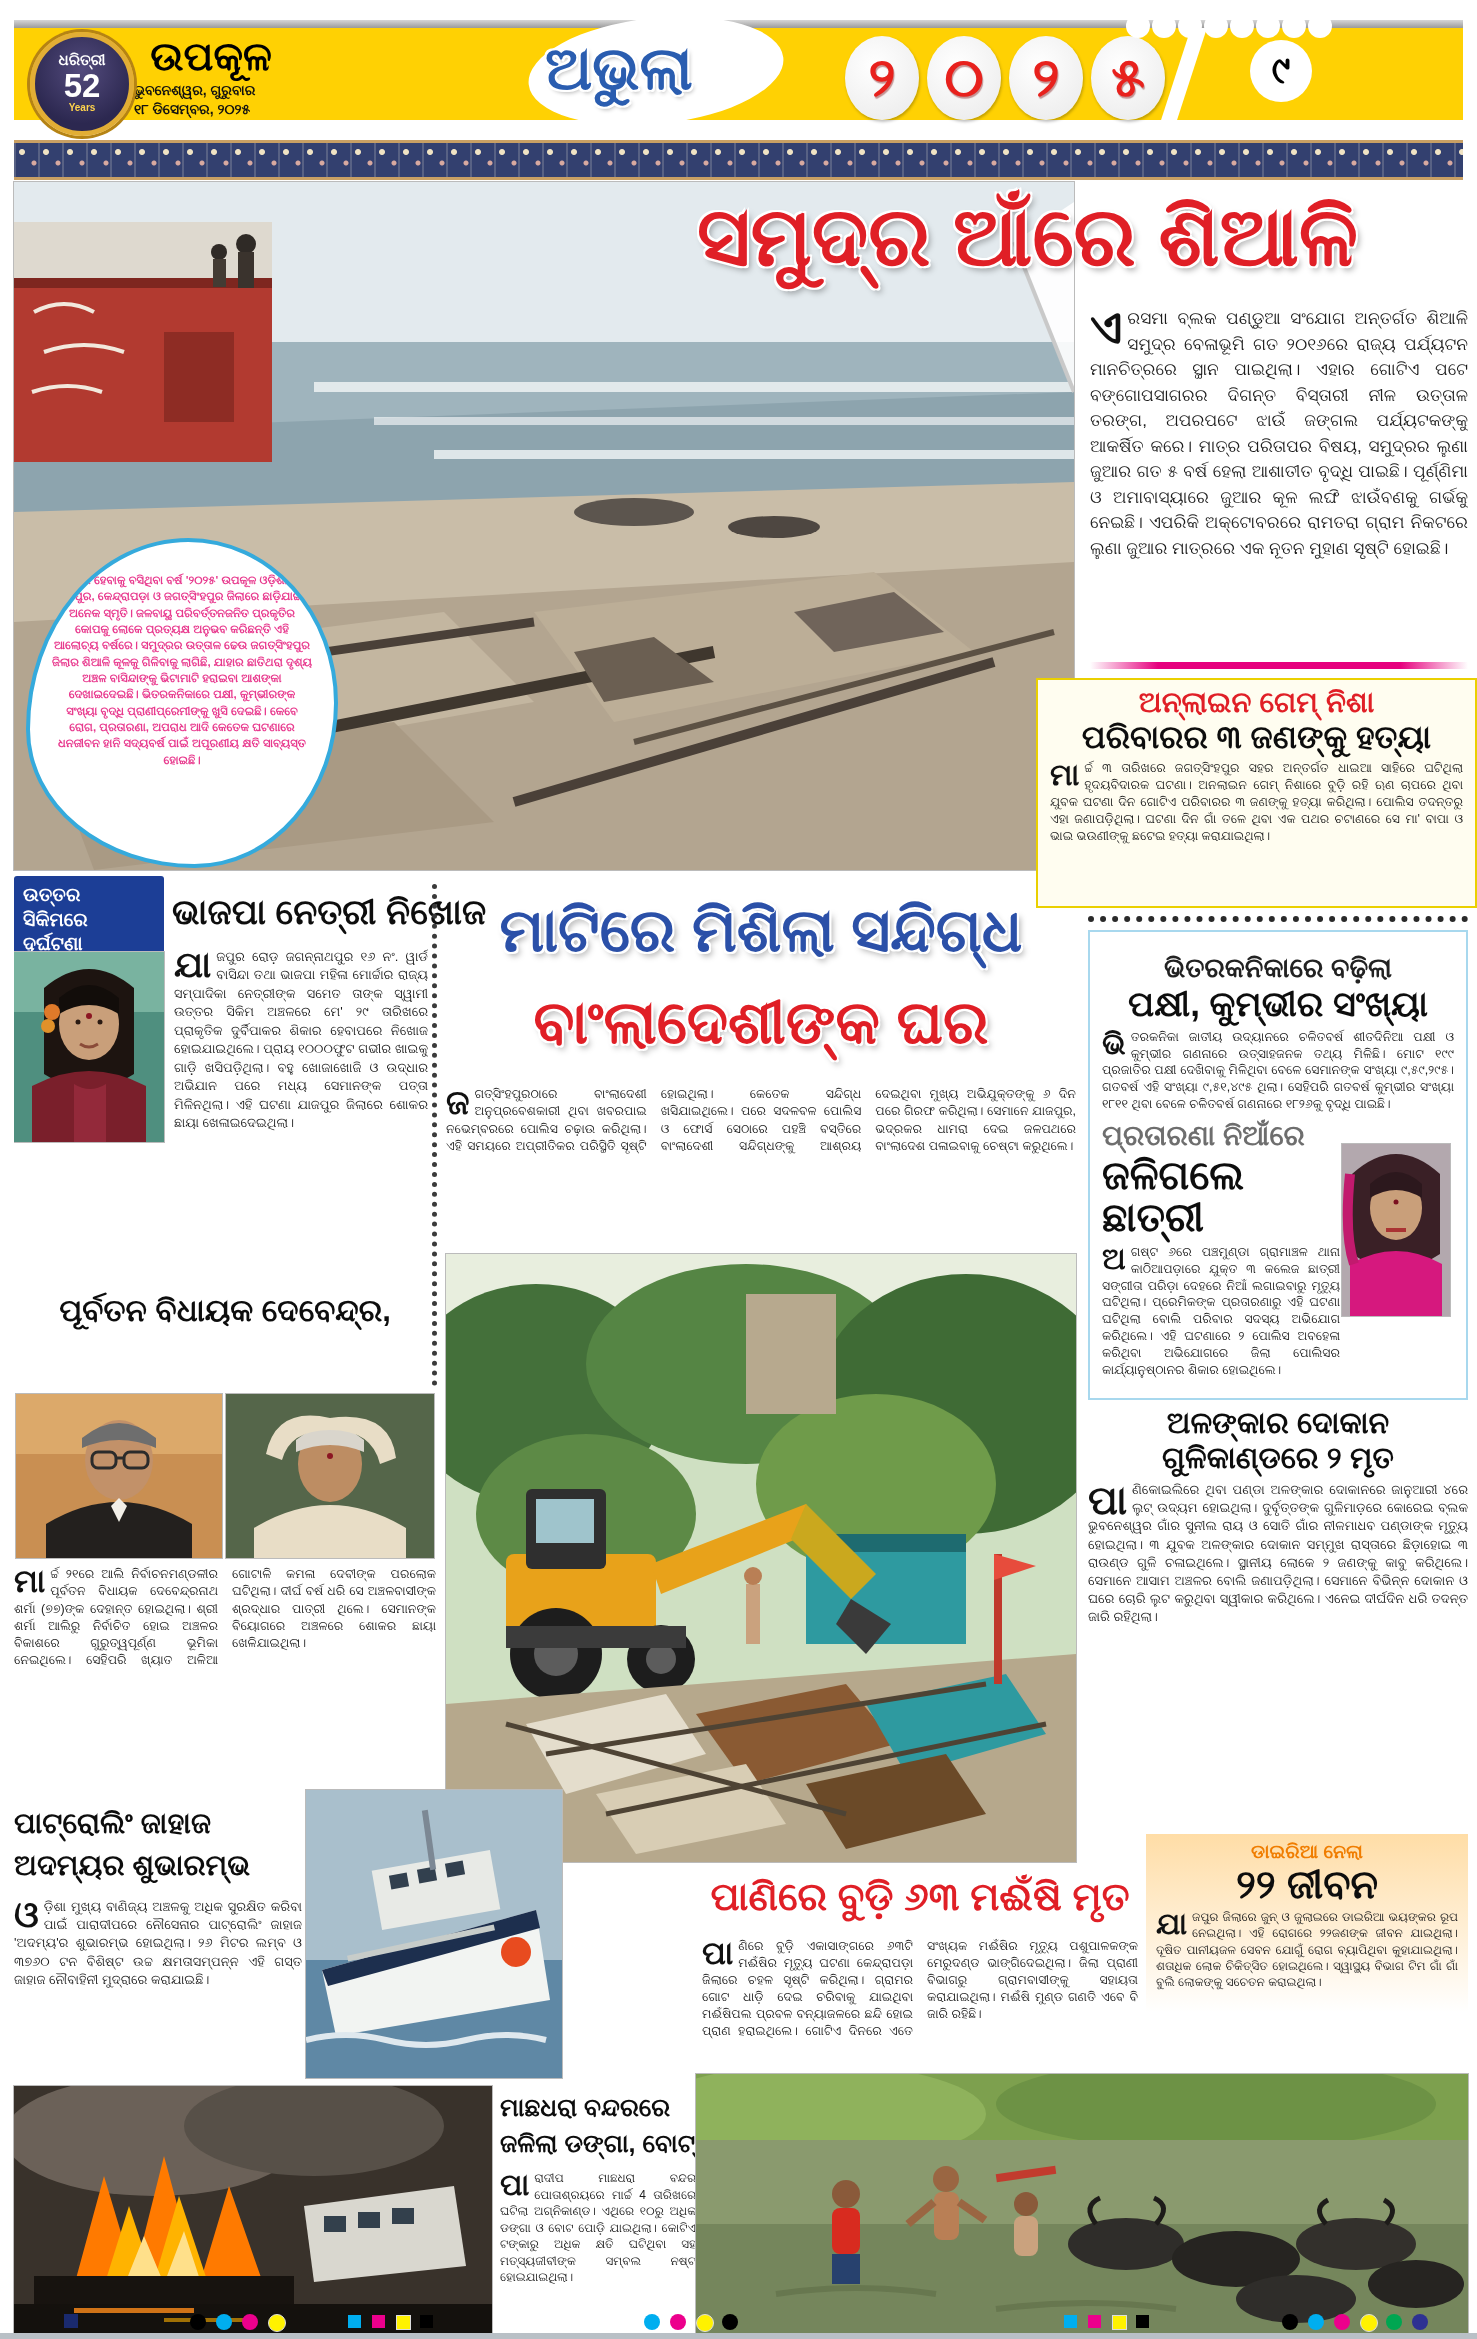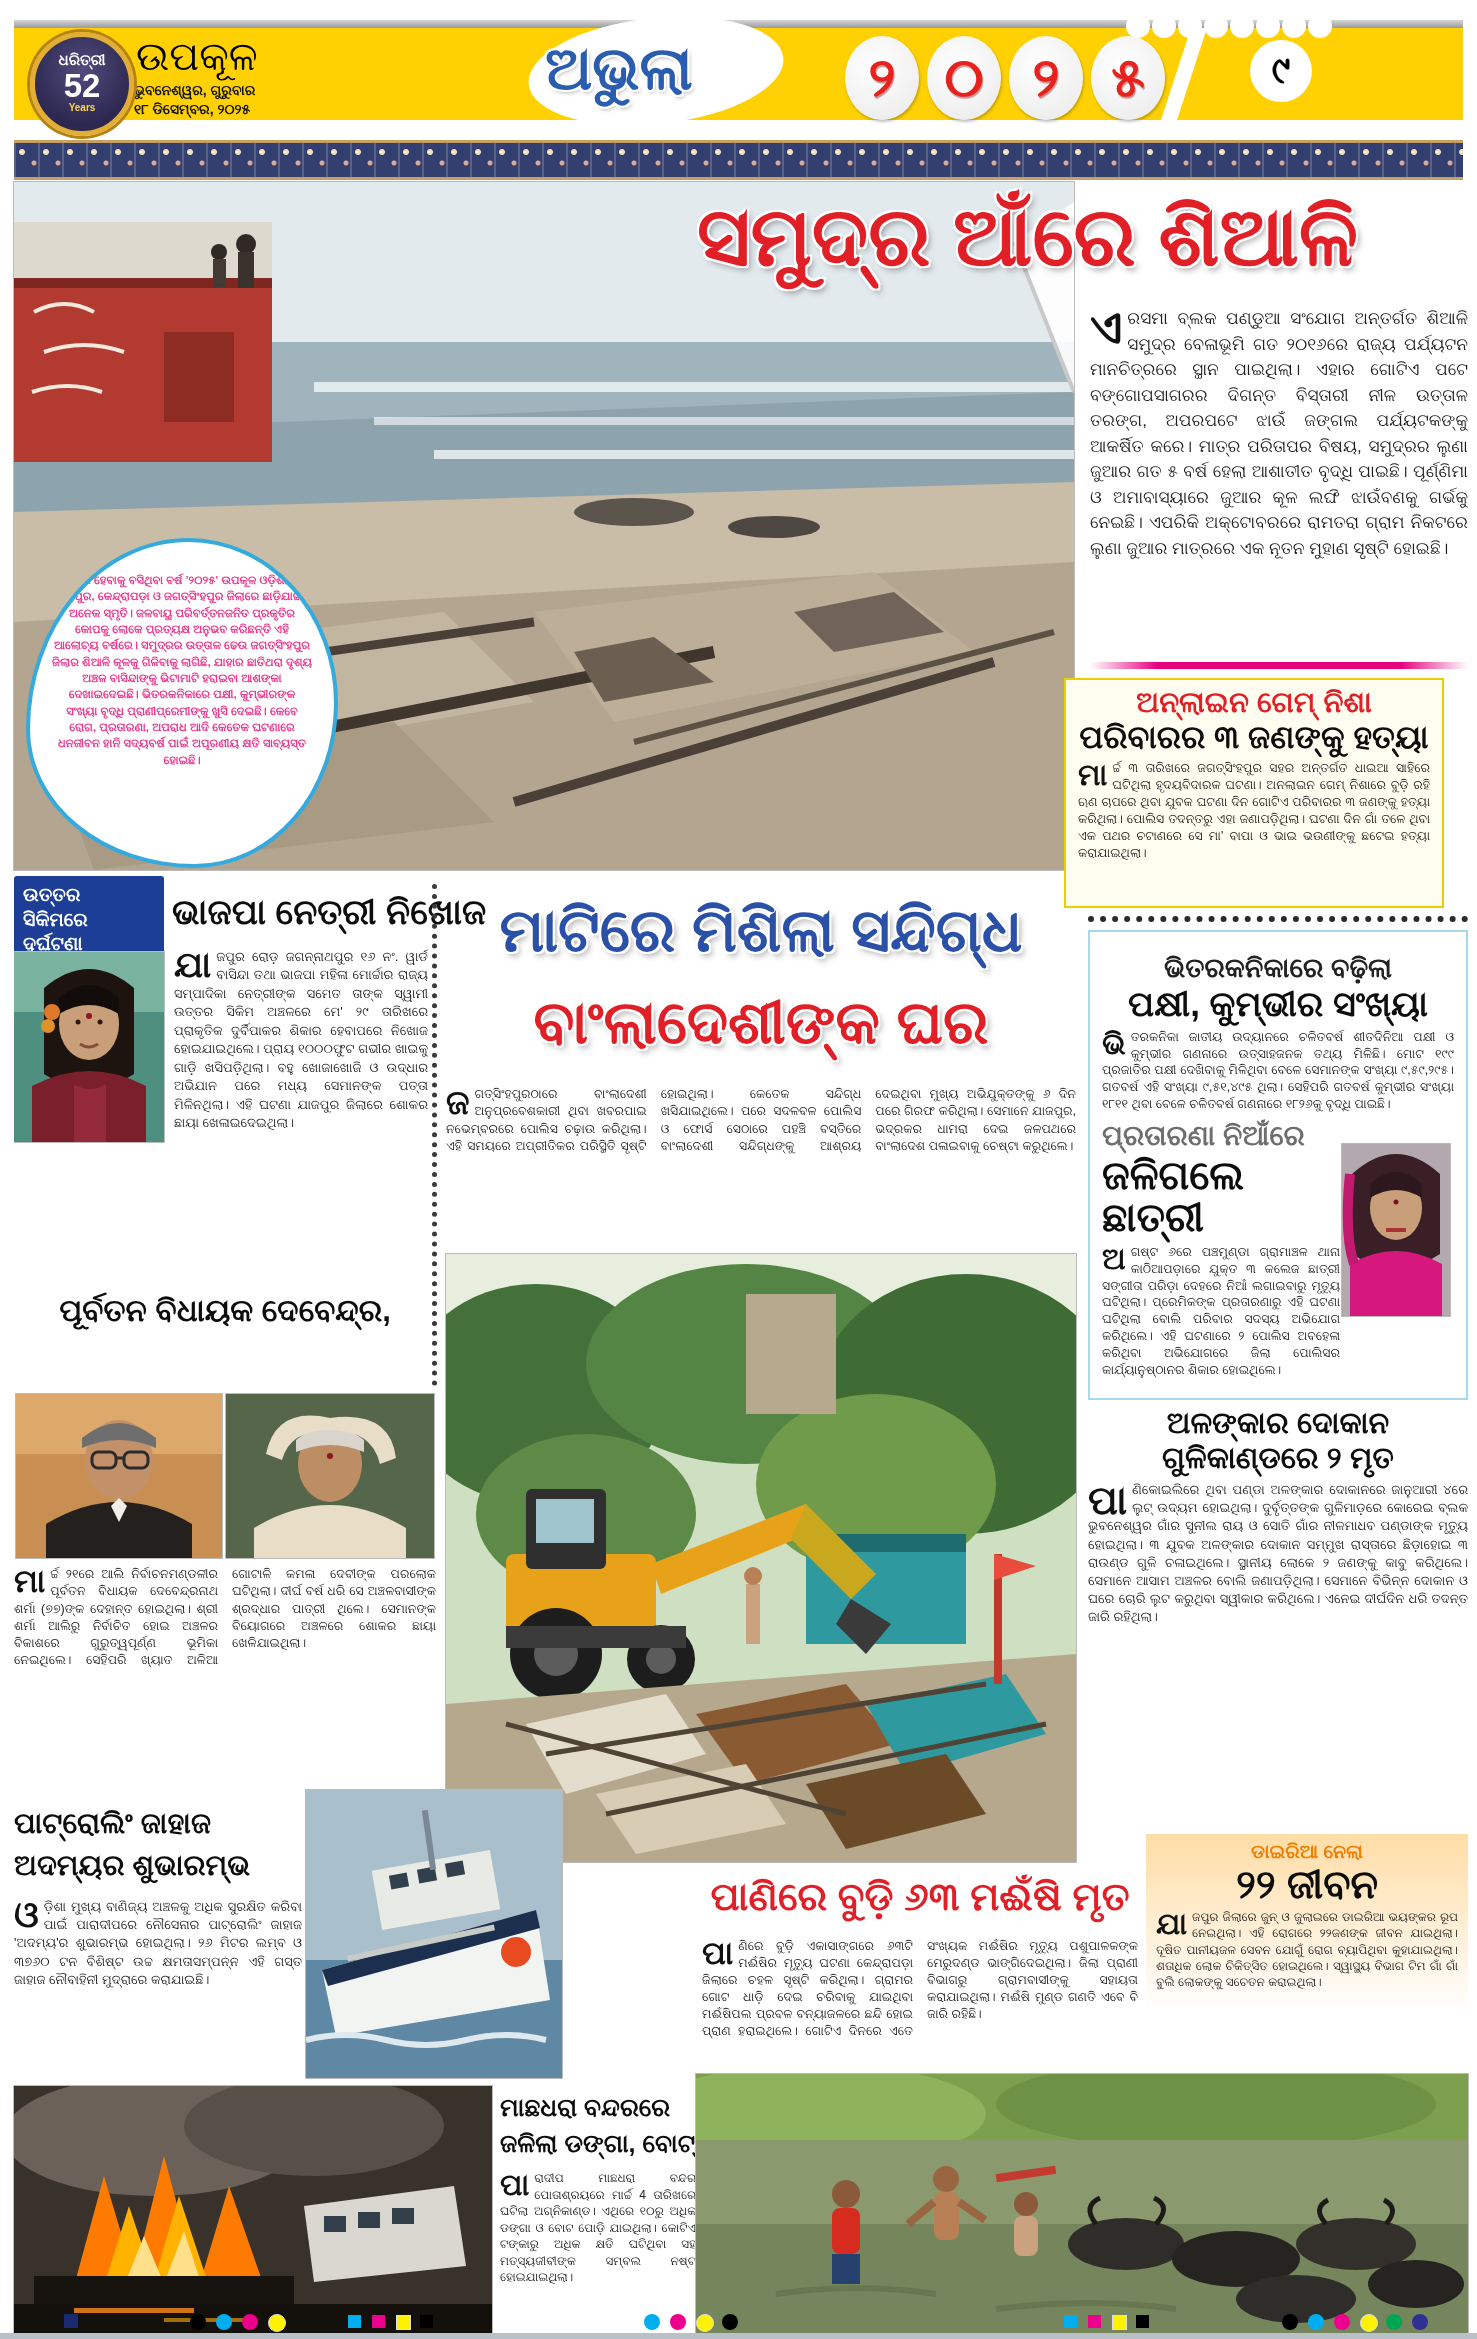--- a/index.html
+++ b/index.html
@@ -58,21 +58,21 @@
   <div id="masthead" class="abs" style="left:14px;top:28px;width:1449px;height:92px;"></div>
 
   <div class="abs" style="left:528px;top:18px;width:256px;height:106px;background:#fff;border-radius:50%;transform:rotate(-6deg);"></div>
 
   <div id="badge" class="abs" style="left:30px;top:32px;width:94px;height:94px;">
     <div style="font-size:15px;font-weight:bold;margin-top:14px;">ଧରିତ୍ରୀ</div>
     <div style="font-size:33px;font-weight:900;line-height:1;">52</div>
     <div style="font-size:10px;color:#ffd34d;font-weight:bold;">Years</div>
   </div>
 
-  <div class="abs" style="left:136px;top:34px;width:150px;font-size:40px;font-weight:400;color:#000;">ଉପକୂଳ</div>
+  <div class="abs" style="left:136px;top:34px;width:150px;font-size:40px;font-weight:700;color:#000;text-align:center;">ଉପକୂଳ</div>
   <div class="abs" style="left:134px;top:82px;width:160px;font-size:14px;font-weight:bold;color:#111;">ଭୁବନେଶ୍ୱର, ଗୁରୁବାର</div>
   <div class="abs" style="left:134px;top:101px;width:160px;font-size:14px;font-weight:bold;color:#111;">୧୮ ଡିସେମ୍ବର, ୨୦୨୫</div>
 
   <div class="abs" style="left:545px;top:34px;width:230px;font-size:60px;font-weight:900;color:#2a5db0;
               text-shadow:-2px -2px 0 #fff,2px -2px 0 #fff,-2px 2px 0 #fff,2px 2px 0 #fff,2px 3px 4px rgba(0,0,0,.3);">ଅଭୁଲା</div>
 
   <div class="abs oval" style="left:845px;top:36px;width:74px;height:84px;">
     <span class="ovalnum">୨</span>
     </div>
   <div class="abs oval" style="left:927px;top:36px;width:74px;height:84px;">
@@ -148,21 +148,21 @@
 
   <div class="abs hl-red outline-w center" style="left:585px;top:192px;width:885px;font-size:82px;line-height:1.1;z-index:6;">ସମୁଦ୍ର ଆଁରେ ଶିଆଳି</div>
 
   <div class="abs jtxt clip" style="left:1090px;top:306px;width:378px;height:350px;font-size:17px;line-height:1.5;">
     <span class="dc" style="font-size:46px;">ଏ</span>
     <span>ରସମା ବ୍ଲକ ପଣ୍ଡୁଆ ସଂଯୋଗ ଅନ୍ତର୍ଗତ ଶିଆଳି ସମୁଦ୍ର ବେଳାଭୂମି ଗତ ୨୦୧୬ରେ ରାଜ୍ୟ ପର୍ଯ୍ୟଟନ ମାନଚିତ୍ରରେ ସ୍ଥାନ ପାଇଥିଲା। ଏହାର ଗୋଟିଏ ପଟେ ବଙ୍ଗୋପସାଗରର ଦିଗନ୍ତ ବିସ୍ତାରୀ ନୀଳ ଉତ୍ତାଳ ତରଙ୍ଗ, ଅପରପଟେ ଝାଉଁ ଜଙ୍ଗଲ ପର୍ଯ୍ୟଟକଙ୍କୁ ଆକର୍ଷିତ କରେ। ମାତ୍ର ପରିତାପର ବିଷୟ, ସମୁଦ୍ରର ଲୁଣା ଜୁଆର ଗତ ୫ ବର୍ଷ ହେଲା ଆଶାତୀତ ବୃଦ୍ଧି ପାଇଛି। ପୂର୍ଣ୍ଣିମା ଓ ଅମାବାସ୍ୟାରେ ଜୁଆର କୂଳ ଲଙ୍ଘି ଝାଉଁବଣକୁ ଗର୍ଭକୁ ନେଇଛି। ଏପରିକି ଅକ୍ଟୋବରରେ ରାମତରା ଗ୍ରାମ ନିକଟରେ ଲୁଣା ଜୁଆର ମାତ୍ରରେ ଏକ ନୂତନ ମୁହାଣ ସୃଷ୍ଟି ହୋଇଛି।</span>
   </div>
 
   <div class="abs magenta-rule" style="left:1090px;top:662px;width:378px;height:7px;"></div>
 
-  <div class="abs ybox clip" style="left:1064px;top:678px;width:380px;height:230px;">
+  <div class="abs ybox clip" style="left:1036px;top:678px;width:441px;height:230px;">
     <div class="hl-red center" style="font-size:29px;line-height:1.15;">ଅନ୍‌ଲାଇନ ଗେମ୍ ନିଶା</div>
     <div class="hl-blk center" style="font-size:32px;line-height:1.15;margin-bottom:4px;">ପରିବାରର ୩ ଜଣଙ୍କୁ ହତ୍ୟା</div>
     <div class="jtxt" style="font-size:12.5px;line-height:1.35;">
       <span class="dc" style="font-size:30px;">ମା</span>
       <span>ର୍ଚ୍ଚ ୩ ତାରିଖରେ ଜଗତ୍‌ସିଂହପୁର ସହର ଅନ୍ତର୍ଗତ ଧାଇଆ ସାହିରେ ଘଟିଥିଲା ହୃଦୟବିଦାରକ ଘଟଣା। ଅନଲାଇନ ଗେମ୍ ନିଶାରେ ବୁଡ଼ି ରହି ଋଣ ଚାପରେ ଥିବା ଯୁବକ ଘଟଣା ଦିନ ଗୋଟିଏ ପରିବାରର ୩ ଜଣଙ୍କୁ ହତ୍ୟା କରିଥିଲା। ପୋଲିସ ତଦନ୍ତରୁ ଏହା ଜଣାପଡ଼ିଥିଲା। ଘଟଣା ଦିନ ଗାଁ ତଳେ ଥିବା ଏକ ପଥର ଚଟାଣରେ ସେ ମା' ବାପା ଓ ଭାଇ ଭଉଣୀଙ୍କୁ ଛଟେଇ ହତ୍ୟା କରାଯାଇଥିଲା।</span>
     </div>
   </div>
 
   <div class="abs dots-h" style="left:1088px;top:916px;width:380px;height:0;"></div>
 

